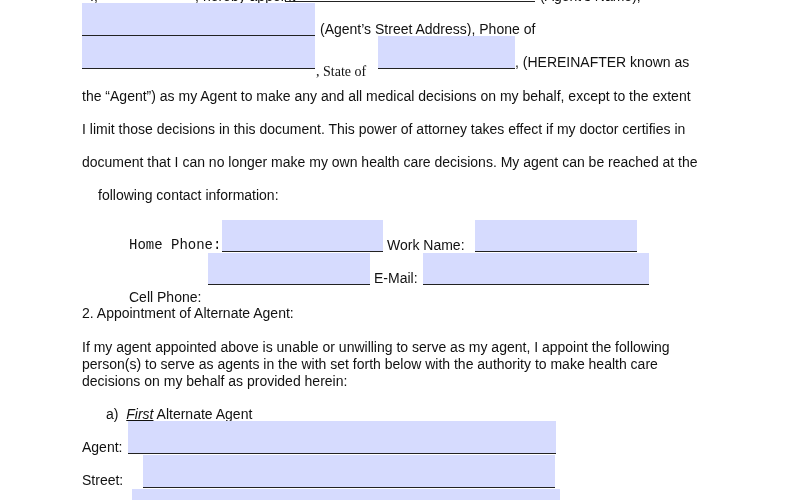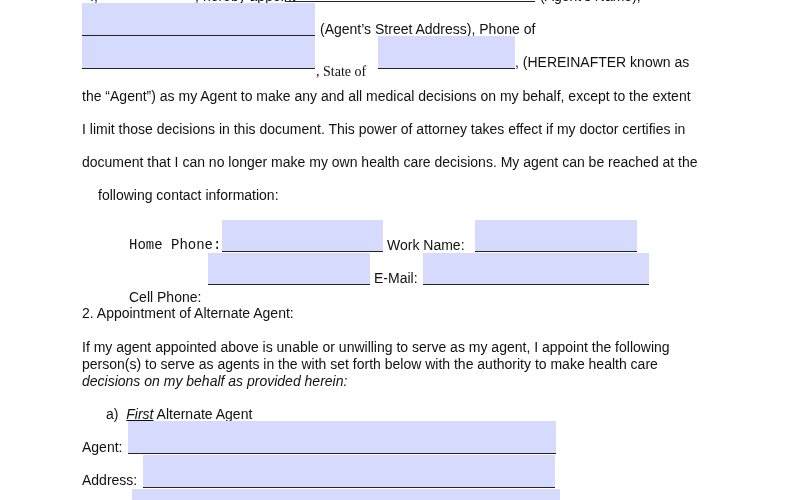--- a/index.html
+++ b/index.html
@@ -73,33 +73,33 @@
 <div class="field" style="left:423px; top:253px; width:226px; height:32px;">
   <input type="text" style="width: 100%; height: 100%; border: 0px; background: transparent; outline: none; font: inherit;" value="">
 </div>
 <div class="uline" style="left:423px; top:284px; width:226px;"></div>
 
 <div class="txt" style="left:82px; top:305px;text-align:right;">
   <span class="bold">2. Appointment of Alternate Agent</span><span>:</span>
 </div>
 <div class="txt" style="left:82px; top:339px;">If my agent appointed above is unable or unwilling to serve as my agent, I appoint the following</div>
 <div class="txt" style="left:82px; top:356px;">person(s) to serve as agents in the with set forth below with the authority to make health care</div>
-<div class="txt" style="left:82px; top:373px;font-style:italic;">decisions on my behalf as provided herein:</div>
+<div class="txt" style="left:82px; top:373px;">decisions on my behalf as provided herein:</div>
 
 <div class="txt" style="left:106px; top:406px;">
   <span>a)</span>&nbsp;&nbsp;<span class="ital-u">First</span><span> Alternate Agent</span>
 </div>
 
 <div class="txt" style="left:82px; top:439px;">Agent:</div>
 <div class="field" style="left:128px; top:421px; width:428px; height:33px;">
   <input type="text" style="width: 100%; height: 100%; border: 0px; background: transparent; outline: none; font: inherit;" value="">
 </div>
 <div class="uline" style="left:128px; top:453px; width:428px;"></div>
 
-<div class="txt" style="left:82px; top:472px;">Address:</div>
+<div class="txt" style="left:82px; top:472px;">Street:</div>
 <div class="field" style="left:143px; top:455px; width:412px; height:33px;">
   <input type="text" style="width: 100%; height: 100%; border: 0px; background: transparent; outline: none; font: inherit;" value="">
 </div>
 <div class="uline" style="left:143px; top:487px; width:412px;"></div>
 
 <div class="field" style="left:132px; top:489px; width:428px; height:20px;">
   <input type="text" style="width: 100%; height: 100%; border: 0px; background: transparent; outline: none; font: inherit;" value="">
 </div>
 
 </body></html>

